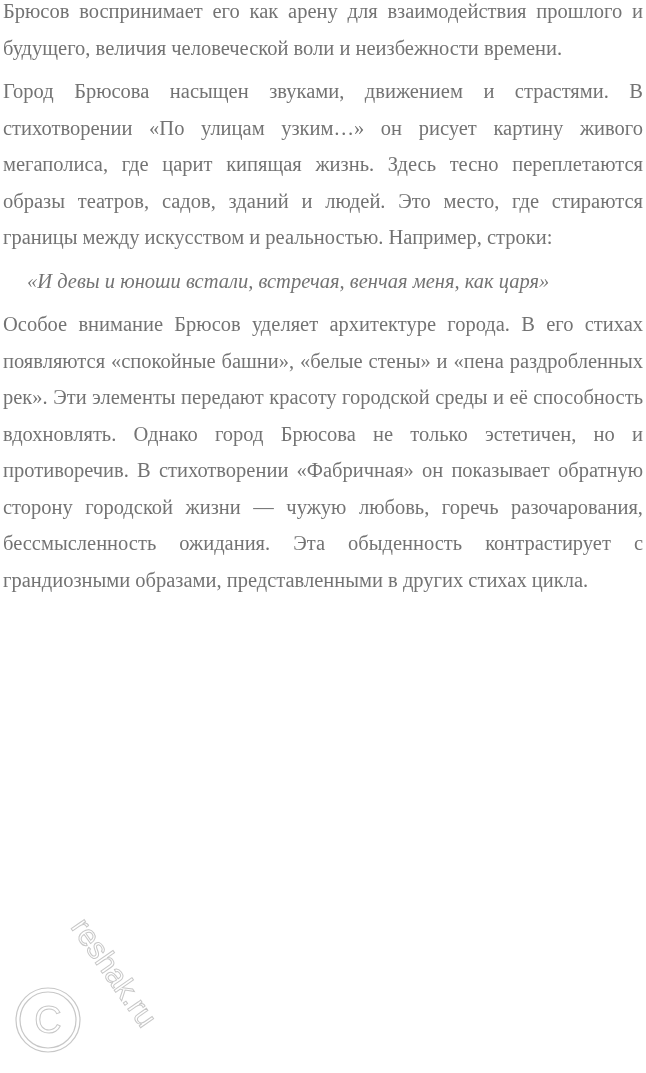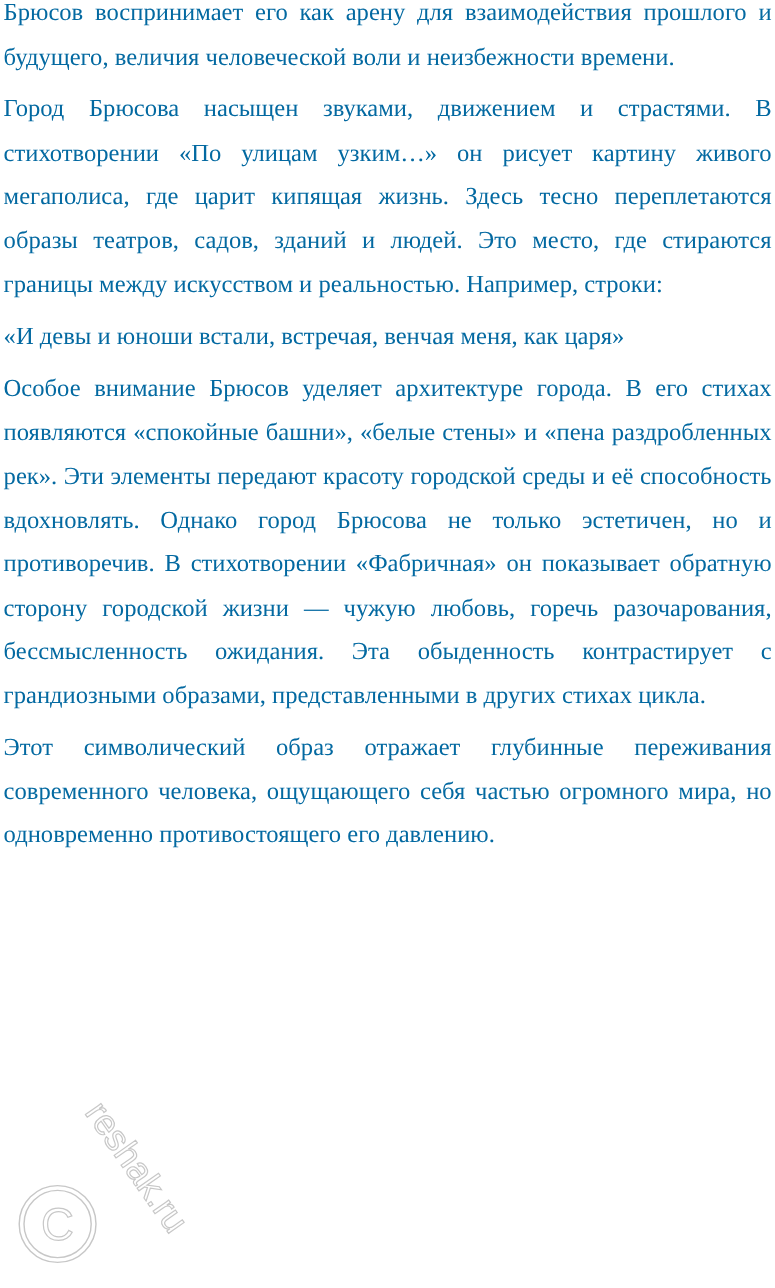--- a/index.html
+++ b/index.html
@@ -11,31 +11,33 @@
       width: 646px;
       height: 1073px;
       overflow: hidden;
       position: relative;
     }
     .page {
       position: absolute;
       left: 3px;
       top: 0;
       width: 640px;
-      color: #0369a1;
+      color: #737373;
       font-family: "Liberation Serif", "DejaVu Serif", serif;
       font-size: 20.5px;
       line-height: 36.5px;
     }
     .para {
       margin: 0 0 7px 0;
       text-align: justify;
       text-align-last: left;
     }
     .para.quote {
+      font-style: italic;
+      margin-left: 24px;
     }
     .para.first {
       margin-top: -7px;
     }
     .watermark {
       position: absolute;
       left: 8px;
       top: 915px;
       width: 150px;
       height: 150px;
@@ -48,21 +50,20 @@
     }
   </style>
 </head>
 <body>
 
 <div class="page">
   <p class="para first">Брюсов воспринимает его как арену для взаимодействия прошлого и будущего, величия человеческой воли и неизбежности времени.</p>
   <p class="para">Город Брюсова насыщен звуками, движением и страстями. В стихотворении «По улицам узким…» он рисует картину живого мегаполиса, где царит кипящая жизнь. Здесь тесно переплетаются образы театров, садов, зданий и людей. Это место, где стираются границы между искусством и реальностью. Например, строки:</p>
   <p class="para quote">«И девы и юноши встали, встречая, венчая меня, как царя»</p>
   <p class="para">Особое внимание Брюсов уделяет архитектуре города. В его стихах появляются «спокойные башни», «белые стены» и «пена раздробленных рек». Эти элементы передают красоту городской среды и её способность вдохновлять. Однако город Брюсова не только эстетичен, но и противоречив. В стихотворении «Фабричная» он показывает обратную сторону городской жизни — чужую любовь, горечь разочарования, бессмысленность ожидания. Эта обыденность контрастирует с грандиозными образами, представленными в других стихах цикла.</p>
-  <p class="para">Этот символический образ отражает глубинные переживания современного человека, ощущающего себя частью огромного мира, но одновременно противостоящего его давлению.</p>
 </div>
 
 <div class="watermark">
   <svg viewBox="0 0 150 150">
     <circle cx="40" cy="105" r="32" fill="none" stroke="#9a9a9a" stroke-width="1.2"></circle>
     <circle cx="40" cy="105" r="28" fill="none" stroke="#9a9a9a" stroke-width="1.2"></circle>
     <text x="40" y="118" text-anchor="middle" font-family="Liberation Sans, sans-serif" font-size="38" fill="none" stroke="#9a9a9a" stroke-width="1">C</text>
     <text x="0" y="0" transform="translate(62,12) rotate(55)" font-family="Liberation Sans, sans-serif" font-size="30" fill="none" stroke="#9a9a9a" stroke-width="1">reshak.ru</text>
   </svg>
 </div>

